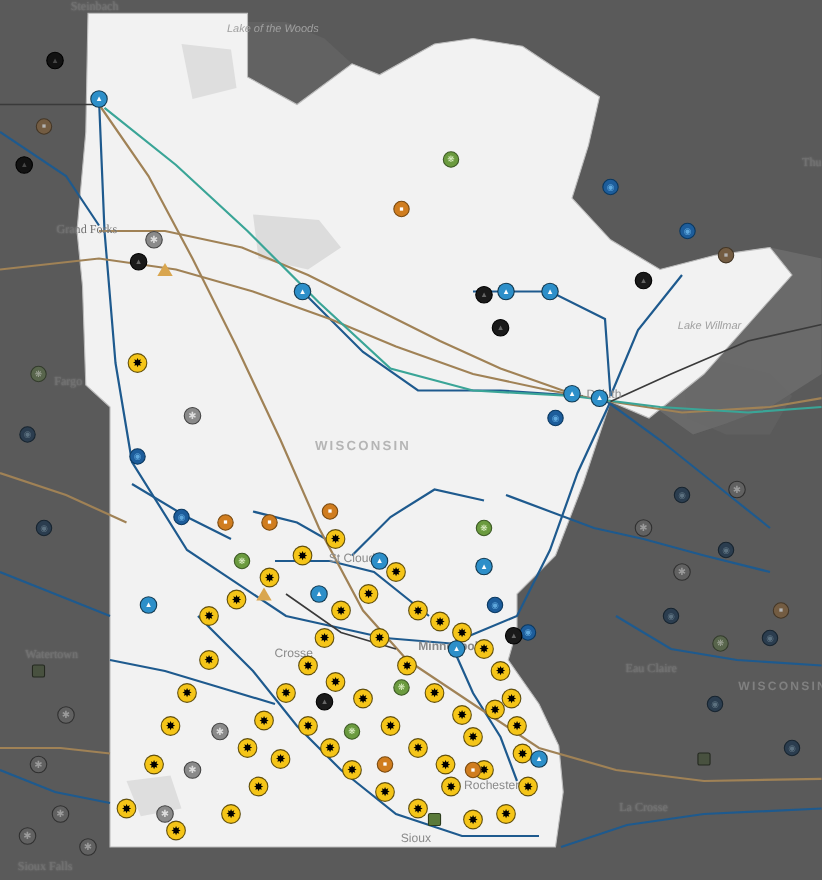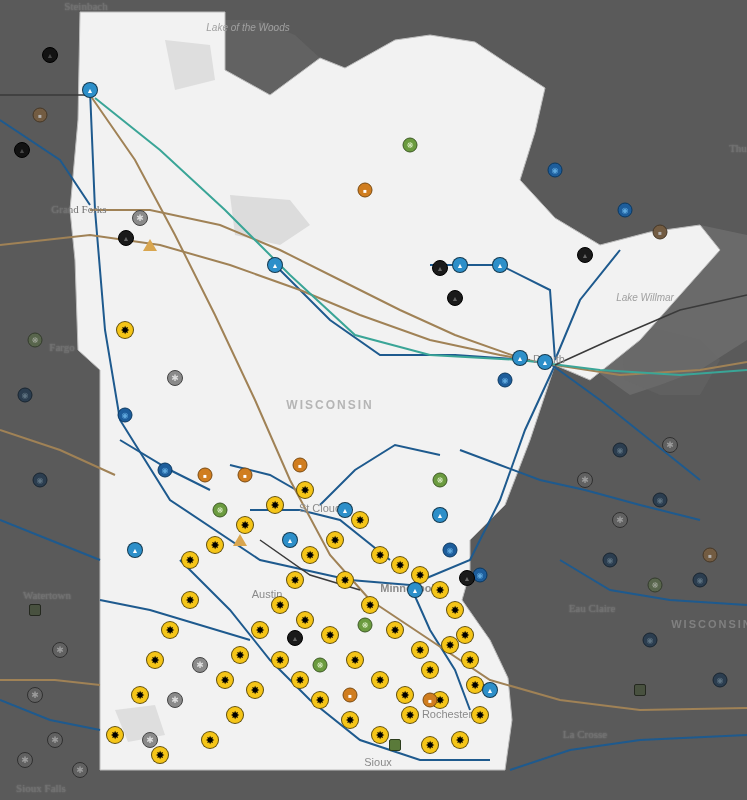--- a/index.html
+++ b/index.html
@@ -203,21 +203,21 @@
     <path d="M260 540 L310 575 L360 590"></path>
   </g>
 </svg>
 
 <span class="city-label muted" style="left:86px;top:6px">Steinbach</span>
 <span class="city-label muted" style="left:738px;top:148px">Thu</span>
 <span class="city-label muted" style="left:79px;top:209px">Grand Forks</span>
 <span class="city-label muted" style="left:62px;top:347px">Fargo</span>
 <span class="city-label" style="left:549px;top:359px">Duluth</span>
 <span class="city-label" style="left:320px;top:508px">St Cloud</span>
-<span class="city-label" style="left:267px;top:594px">Austin</span>
+<span class="city-label" style="left:267px;top:594px">Crosse</span>
 <span class="city-label" style="left:412px;top:588px;font-weight:600">Minneapolis</span>
 <span class="city-label muted" style="left:592px;top:608px">Eau Claire</span>
 <span class="city-label" style="left:447px;top:714px">Rochester</span>
 <span class="city-label" style="left:378px;top:762px">Sioux</span>
 <span class="city-label muted" style="left:585px;top:734px">La Crosse</span>
 <span class="city-label muted" style="left:47px;top:595px">Watertown</span>
 <span class="city-label muted" style="left:41px;top:788px">Sioux Falls</span>
 
 <span class="state-label" style="left:330px;top:405px">WISCONSIN</span>
 <span class="state-label wi" style="left:712px;top:624px">WISCONSIN</span>

